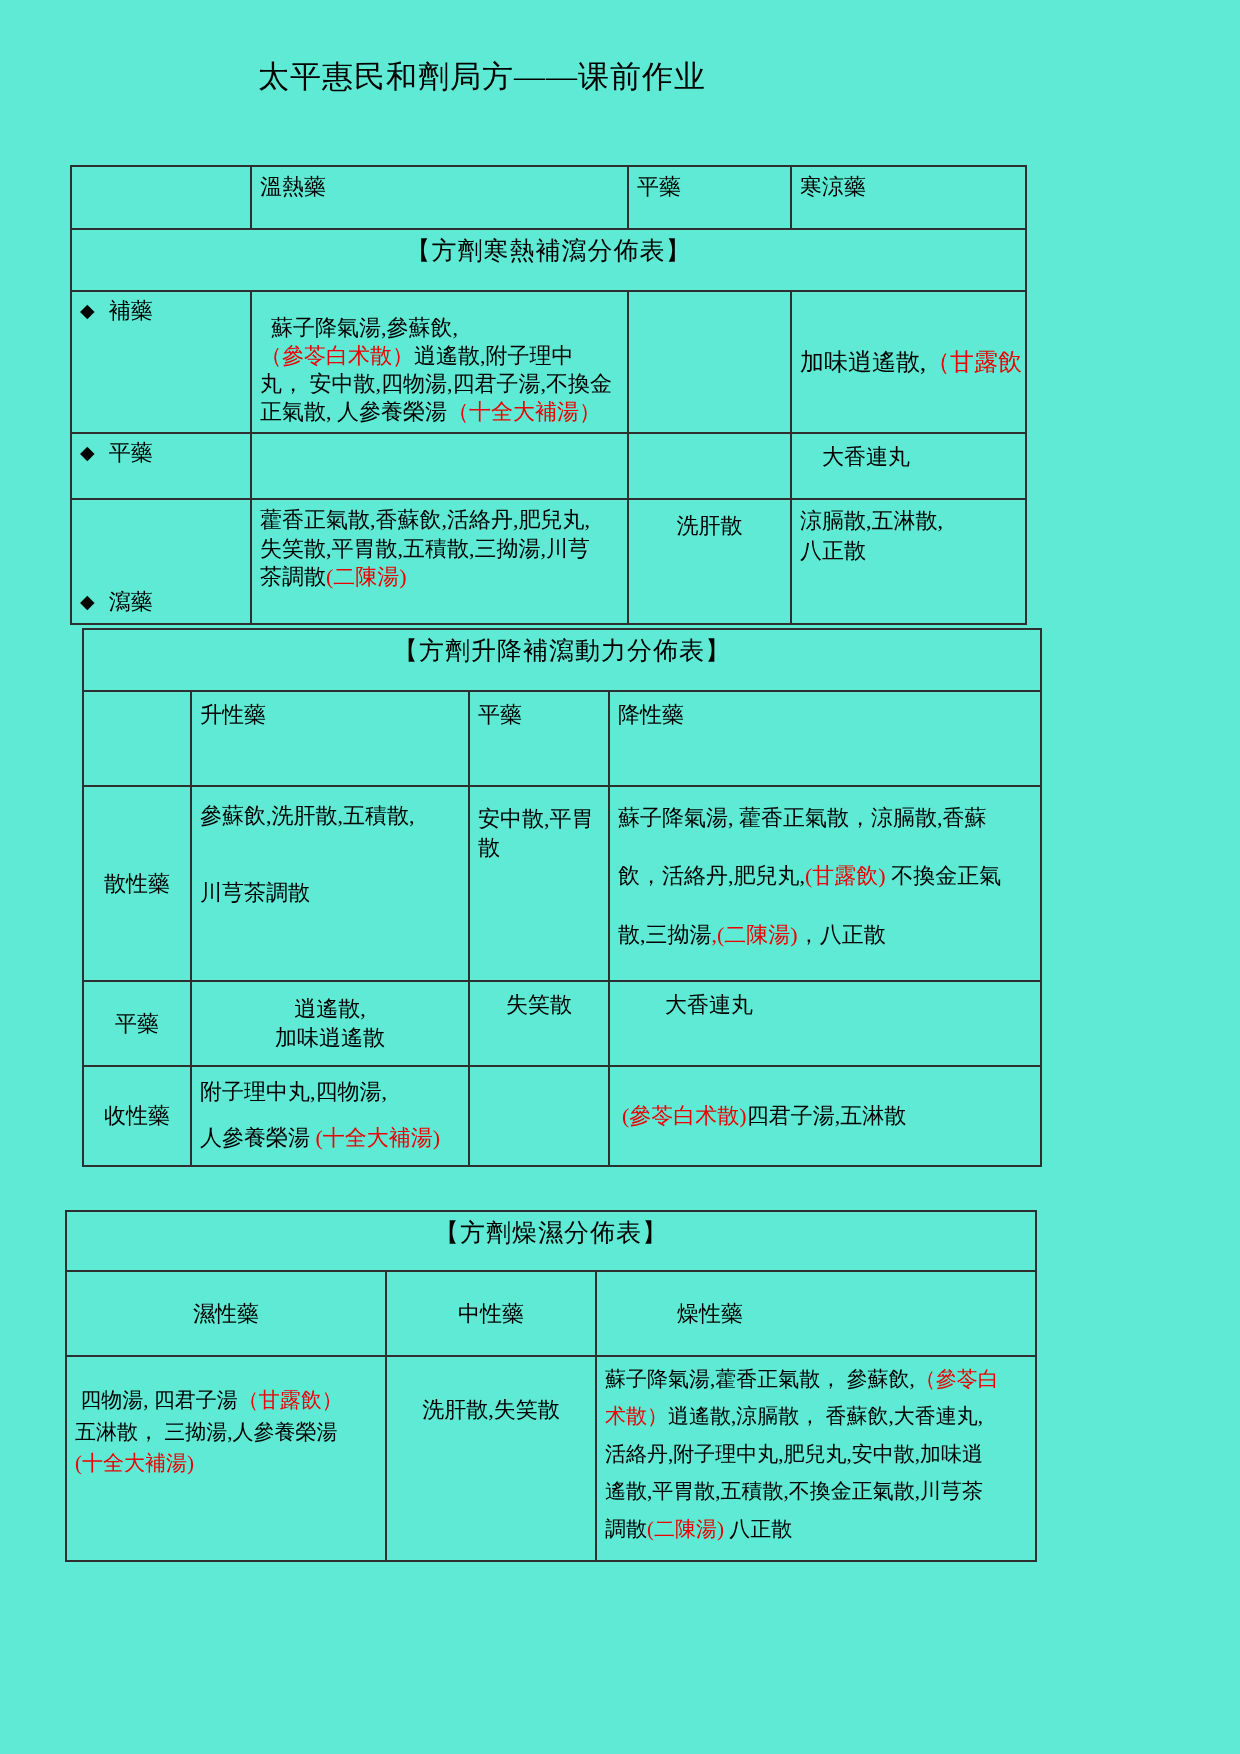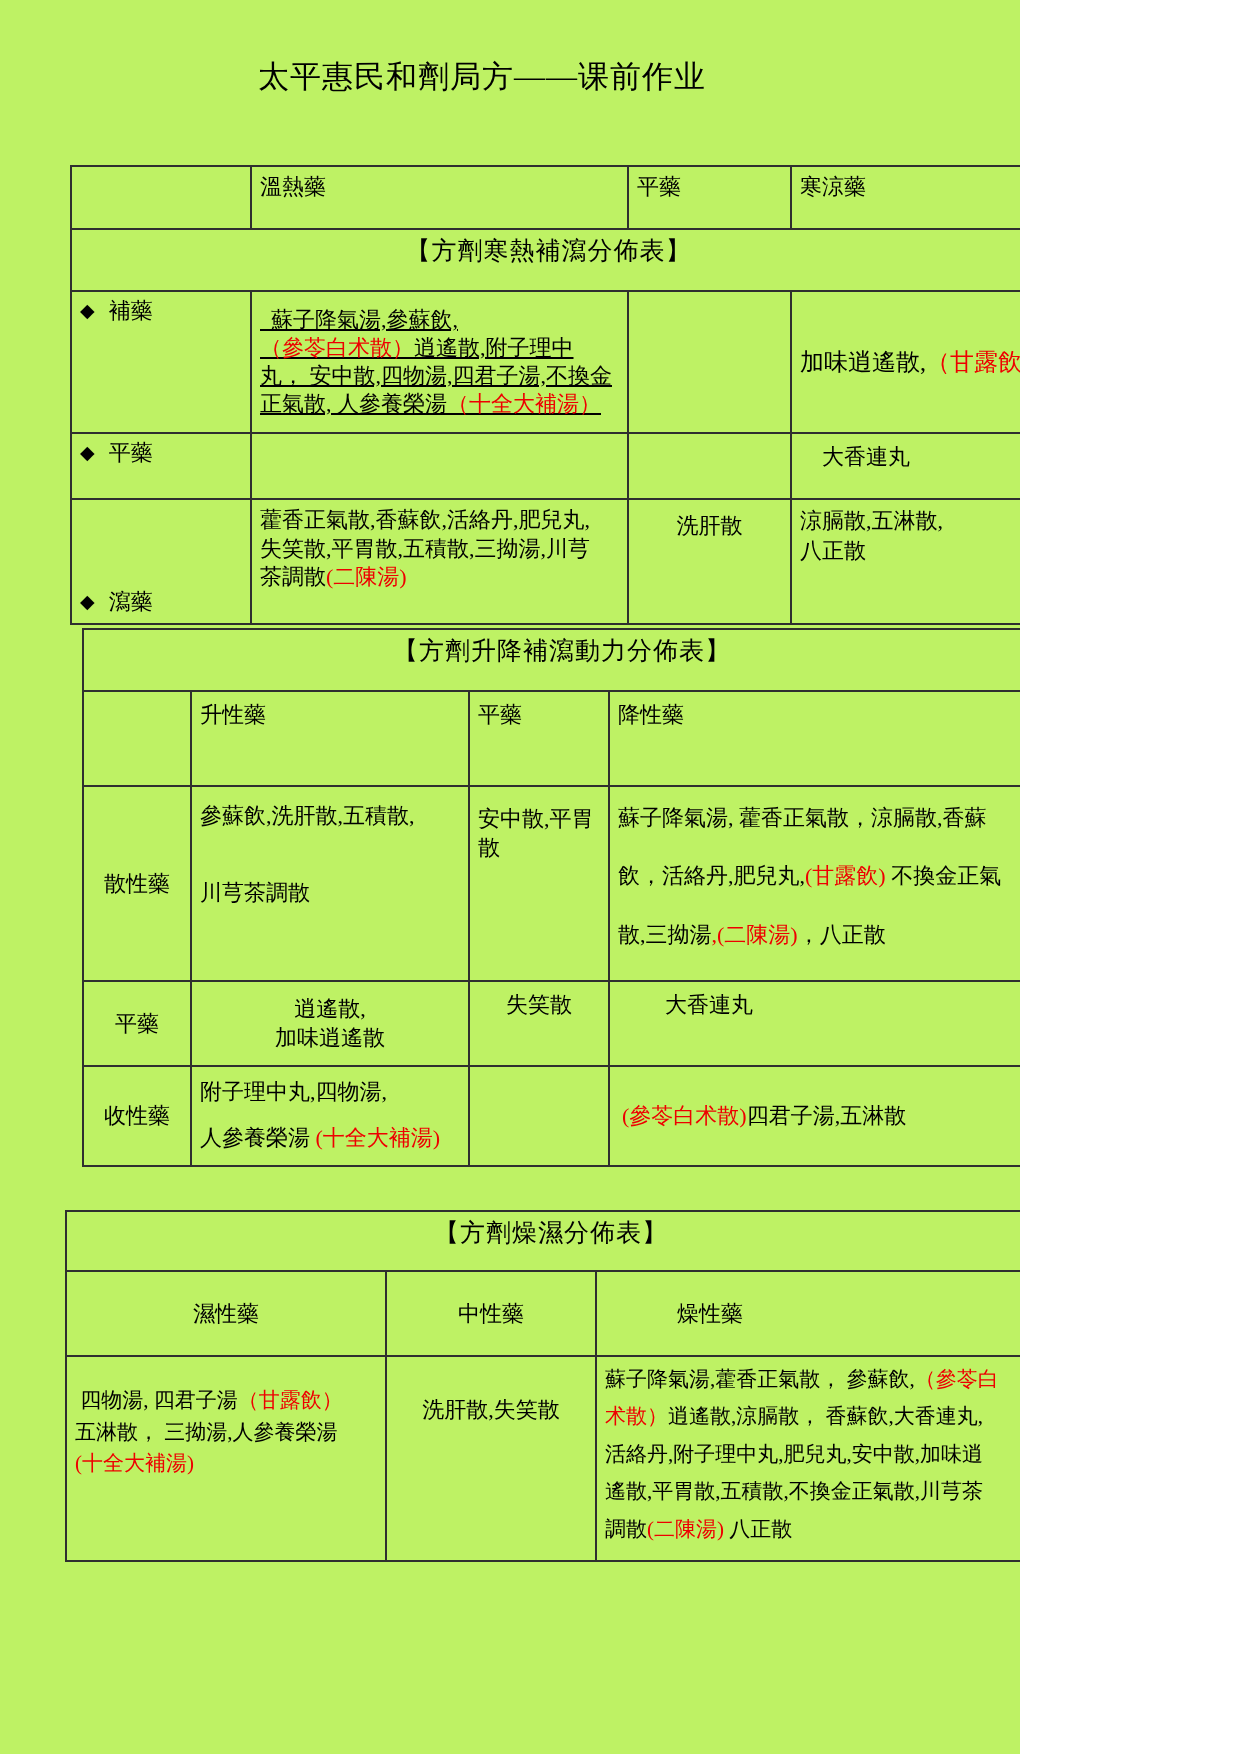--- a/index.html
+++ b/index.html
@@ -1,28 +1,28 @@
 <!DOCTYPE html>
 <html><head>
 <meta charset="utf-8">
 <style>
   html,body{margin:0;padding:0;background:#ffffff;}
   body{width:1240px;height:1754px;font-family:"Liberation Serif","DejaVu Serif",serif;color:#000;}
-  .page{position:relative;width:1020px;height:1754px;background:#bef264;overflow:hidden;}
+  .page{position:relative;width:1240px;height:1754px;background:#5eead4;overflow:hidden;}
   .page-title{position:absolute;left:258px;top:56px;margin:0;font-size:31px;font-weight:400;letter-spacing:1px;}
   table.t{position:absolute;border-collapse:collapse;table-layout:fixed;font-size:22px;}
   .t td{border:2px solid #2f2f2f;padding:4px 8px;vertical-align:top;overflow:hidden;}
   .rich{white-space:pre-wrap;}
   .c-title{text-align:center;vertical-align:middle;font-size:25px;letter-spacing:1px;}
   .lblcell{padding-left:15px;padding-top:8px;}
   .dia{display:inline-block;margin-right:14px;font-size:19px;vertical-align:1px;}
   
   .t1{left:70px;top:165px;width:955px;}
   .t1 .hd{padding-top:5px;}
-  .t1 .warm1{line-height:1.27;padding-top:14px;text-decoration:underline;}
+  .t1 .warm1{line-height:1.27;padding-top:22px;}
   .t1 .cold1{vertical-align:middle;white-space:nowrap;font-size:24px;}
   .t1 .cold2{padding-left:30px;padding-top:8px;}
   .t1 .lbl-bottom{vertical-align:bottom;padding-bottom:6px;}
   .t1 .warm3{line-height:1.3;padding-top:6px;}
   .t1 .flat3{text-align:center;padding-top:11px;}
   .t1 .cold3{line-height:1.35;padding-top:6px;}
   
   .t2{left:82px;top:628px;width:958px;}
   .t2 .hd{padding-top:8px;}
   .t2 .lblmid{text-align:center;vertical-align:middle;padding-left:2px;padding-right:2px;}

